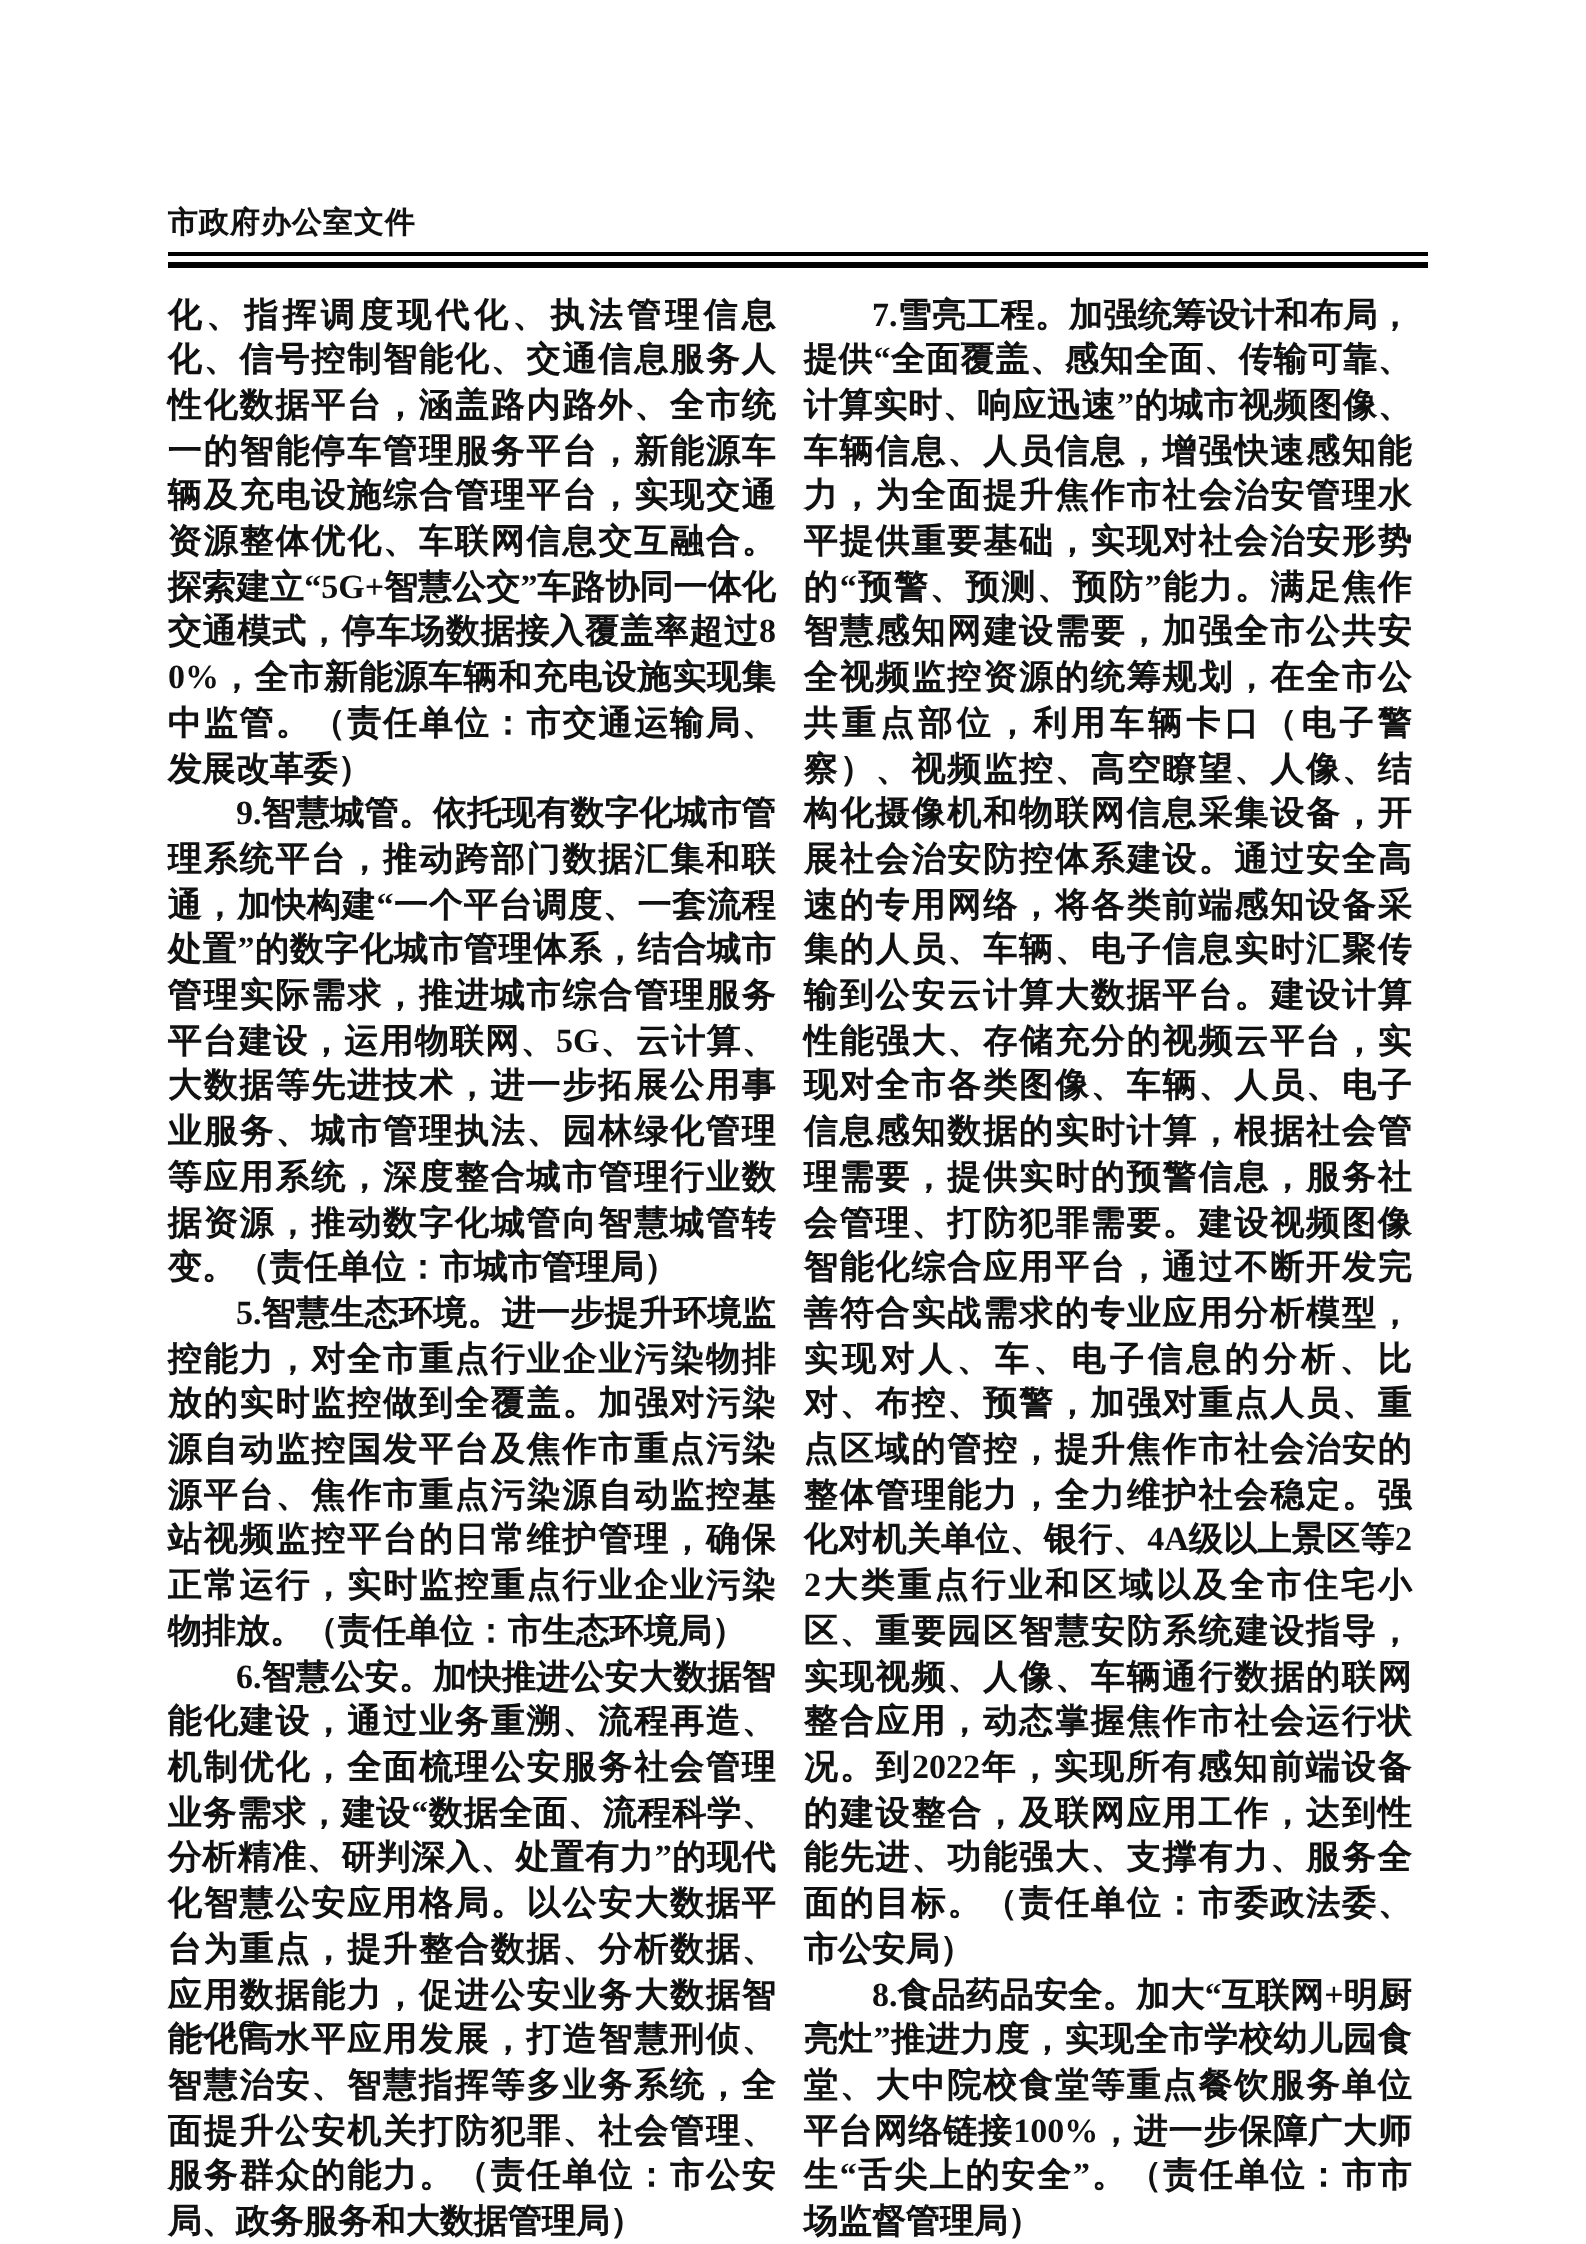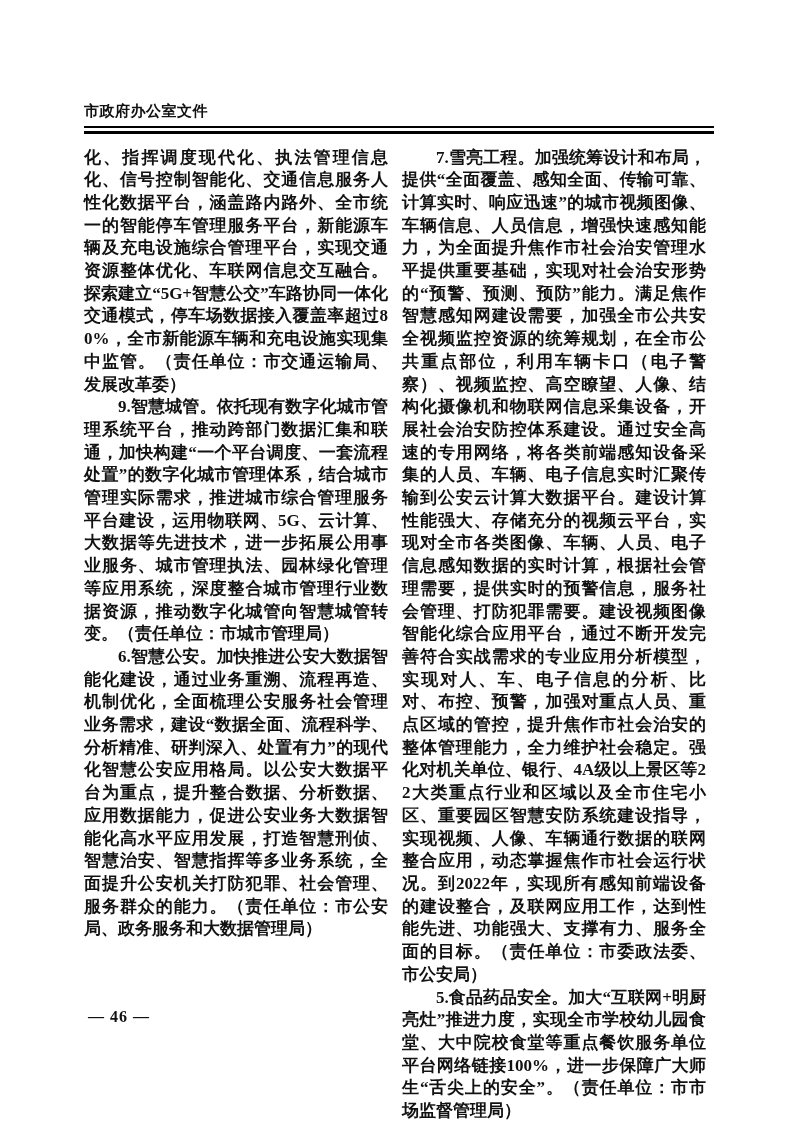--- a/index.html
+++ b/index.html
@@ -47,26 +47,27 @@
       <div class="rule-thin"></div>
       <div class="rule-gap"></div>
       <div class="rule-thick"></div>
     </div>
 
     <div class="cols">
 
       <div class="col">
         <p class="para">化、指挥调度现代化、执法管理信息化、信号控制智能化、交通信息服务人性化数据平台，涵盖路内路外、全市统一的智能停车管理服务平台，新能源车辆及充电设施综合管理平台，实现交通资源整体优化、车联网信息交互融合。探索建立“5G+智慧公交”车路协同一体化交通模式，停车场数据接入覆盖率超过80%，全市新能源车辆和充电设施实现集中监管。（责任单位：市交通运输局、发展改革委）</p>
         <p class="para indent">9.智慧城管。依托现有数字化城市管理系统平台，推动跨部门数据汇集和联通，加快构建“一个平台调度、一套流程处置”的数字化城市管理体系，结合城市管理实际需求，推进城市综合管理服务平台建设，运用物联网、5G、云计算、大数据等先进技术，进一步拓展公用事业服务、城市管理执法、园林绿化管理等应用系统，深度整合城市管理行业数据资源，推动数字化城管向智慧城管转变。（责任单位：市城市管理局）</p>
+        <p class="para indent">5.智慧生态环境。进一步提升环境监控能力，对全市重点行业企业污染物排放的实时监控做到全覆盖。加强对污染源自动监控国发平台及焦作市重点污染源平台、焦作市重点污染源自动监控基站视频监控平台的日常维护管理，确保正常运行，实时监控重点行业企业污染物排放。（责任单位：市生态环境局）</p>
         <p class="para indent">6.智慧公安。加快推进公安大数据智能化建设，通过业务重溯、流程再造、机制优化，全面梳理公安服务社会管理业务需求，建设“数据全面、流程科学、分析精准、研判深入、处置有力”的现代化智慧公安应用格局。以公安大数据平台为重点，提升整合数据、分析数据、应用数据能力，促进公安业务大数据智能化高水平应用发展，打造智慧刑侦、智慧治安、智慧指挥等多业务系统，全面提升公安机关打防犯罪、社会管理、服务群众的能力。（责任单位：市公安局、政务服务和大数据管理局）</p>
       </div>
 
       <div class="col">
         <p class="para indent">7.雪亮工程。加强统筹设计和布局，提供“全面覆盖、感知全面、传输可靠、计算实时、响应迅速”的城市视频图像、车辆信息、人员信息，增强快速感知能力，为全面提升焦作市社会治安管理水平提供重要基础，实现对社会治安形势的“预警、预测、预防”能力。满足焦作智慧感知网建设需要，加强全市公共安全视频监控资源的统筹规划，在全市公共重点部位，利用车辆卡口（电子警察）、视频监控、高空瞭望、人像、结构化摄像机和物联网信息采集设备，开展社会治安防控体系建设。通过安全高速的专用网络，将各类前端感知设备采集的人员、车辆、电子信息实时汇聚传输到公安云计算大数据平台。建设计算性能强大、存储充分的视频云平台，实现对全市各类图像、车辆、人员、电子信息感知数据的实时计算，根据社会管理需要，提供实时的预警信息，服务社会管理、打防犯罪需要。建设视频图像智能化综合应用平台，通过不断开发完善符合实战需求的专业应用分析模型，实现对人、车、电子信息的分析、比对、布控、预警，加强对重点人员、重点区域的管控，提升焦作市社会治安的整体管理能力，全力维护社会稳定。强化对机关单位、银行、4A级以上景区等22大类重点行业和区域以及全市住宅小区、重要园区智慧安防系统建设指导，实现视频、人像、车辆通行数据的联网整合应用，动态掌握焦作市社会运行状况。到2022年，实现所有感知前端设备的建设整合，及联网应用工作，达到性能先进、功能强大、支撑有力、服务全面的目标。（责任单位：市委政法委、市公安局）</p>
-        <p class="para indent">5.食品药品安全。加大“互联网+明厨亮灶”推进力度，实现全市学校幼儿园食堂、大中院校食堂等重点餐饮服务单位平台网络链接100%，进一步保障广大师生“舌尖上的安全”。（责任单位：市市场监督管理局）</p>
+        <p class="para indent">8.食品药品安全。加大“互联网+明厨亮灶”推进力度，实现全市学校幼儿园食堂、大中院校食堂等重点餐饮服务单位平台网络链接100%，进一步保障广大师生“舌尖上的安全”。（责任单位：市市场监督管理局）</p>
 
       </div>
 
     </div>
   </div>
 
   <div class="footer">
     <span>— 46 —</span>
   </div>
 </div>

